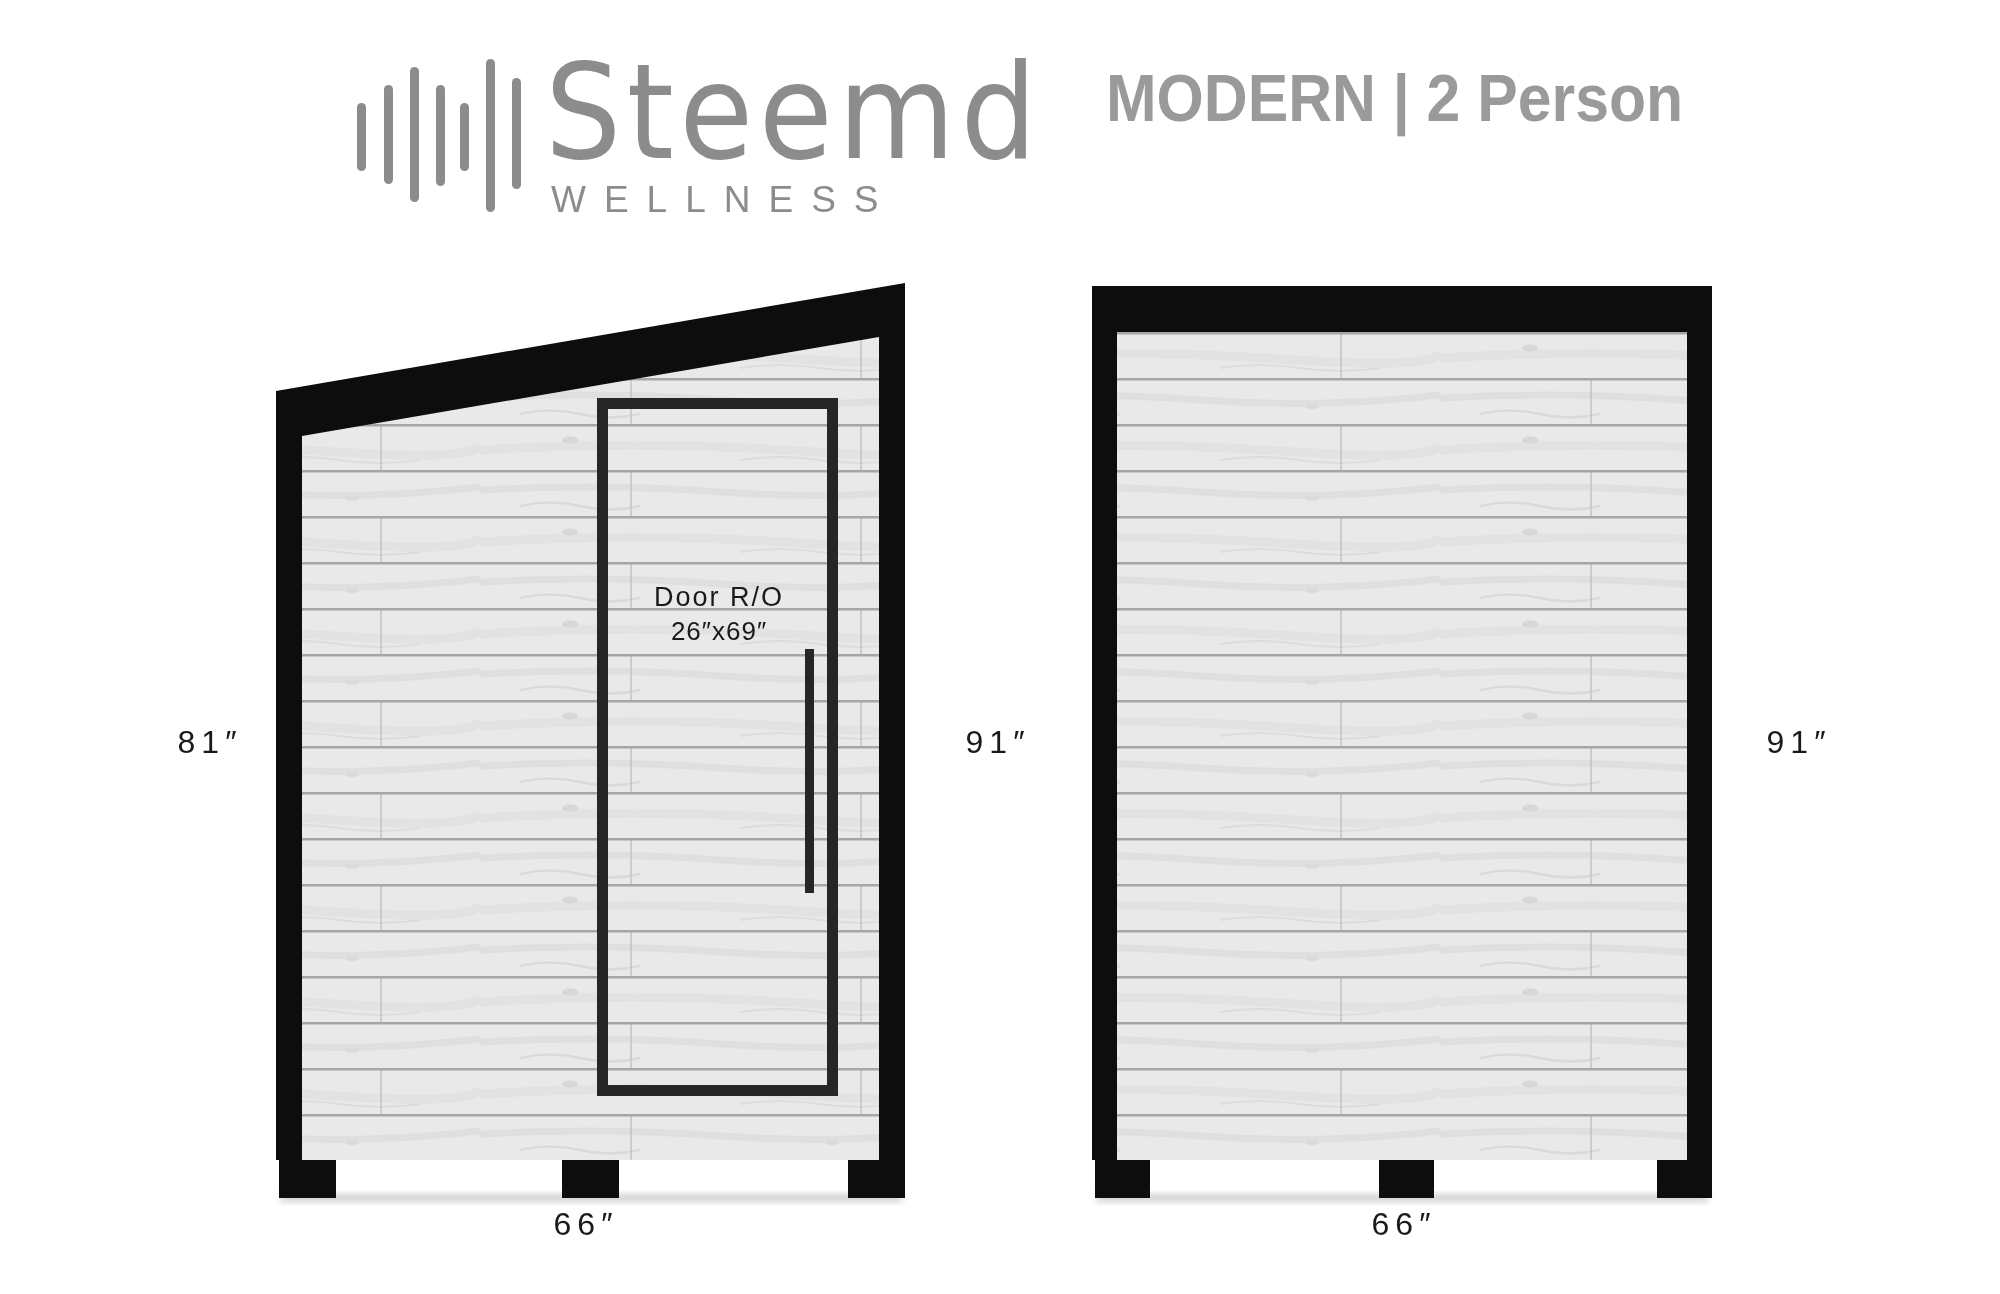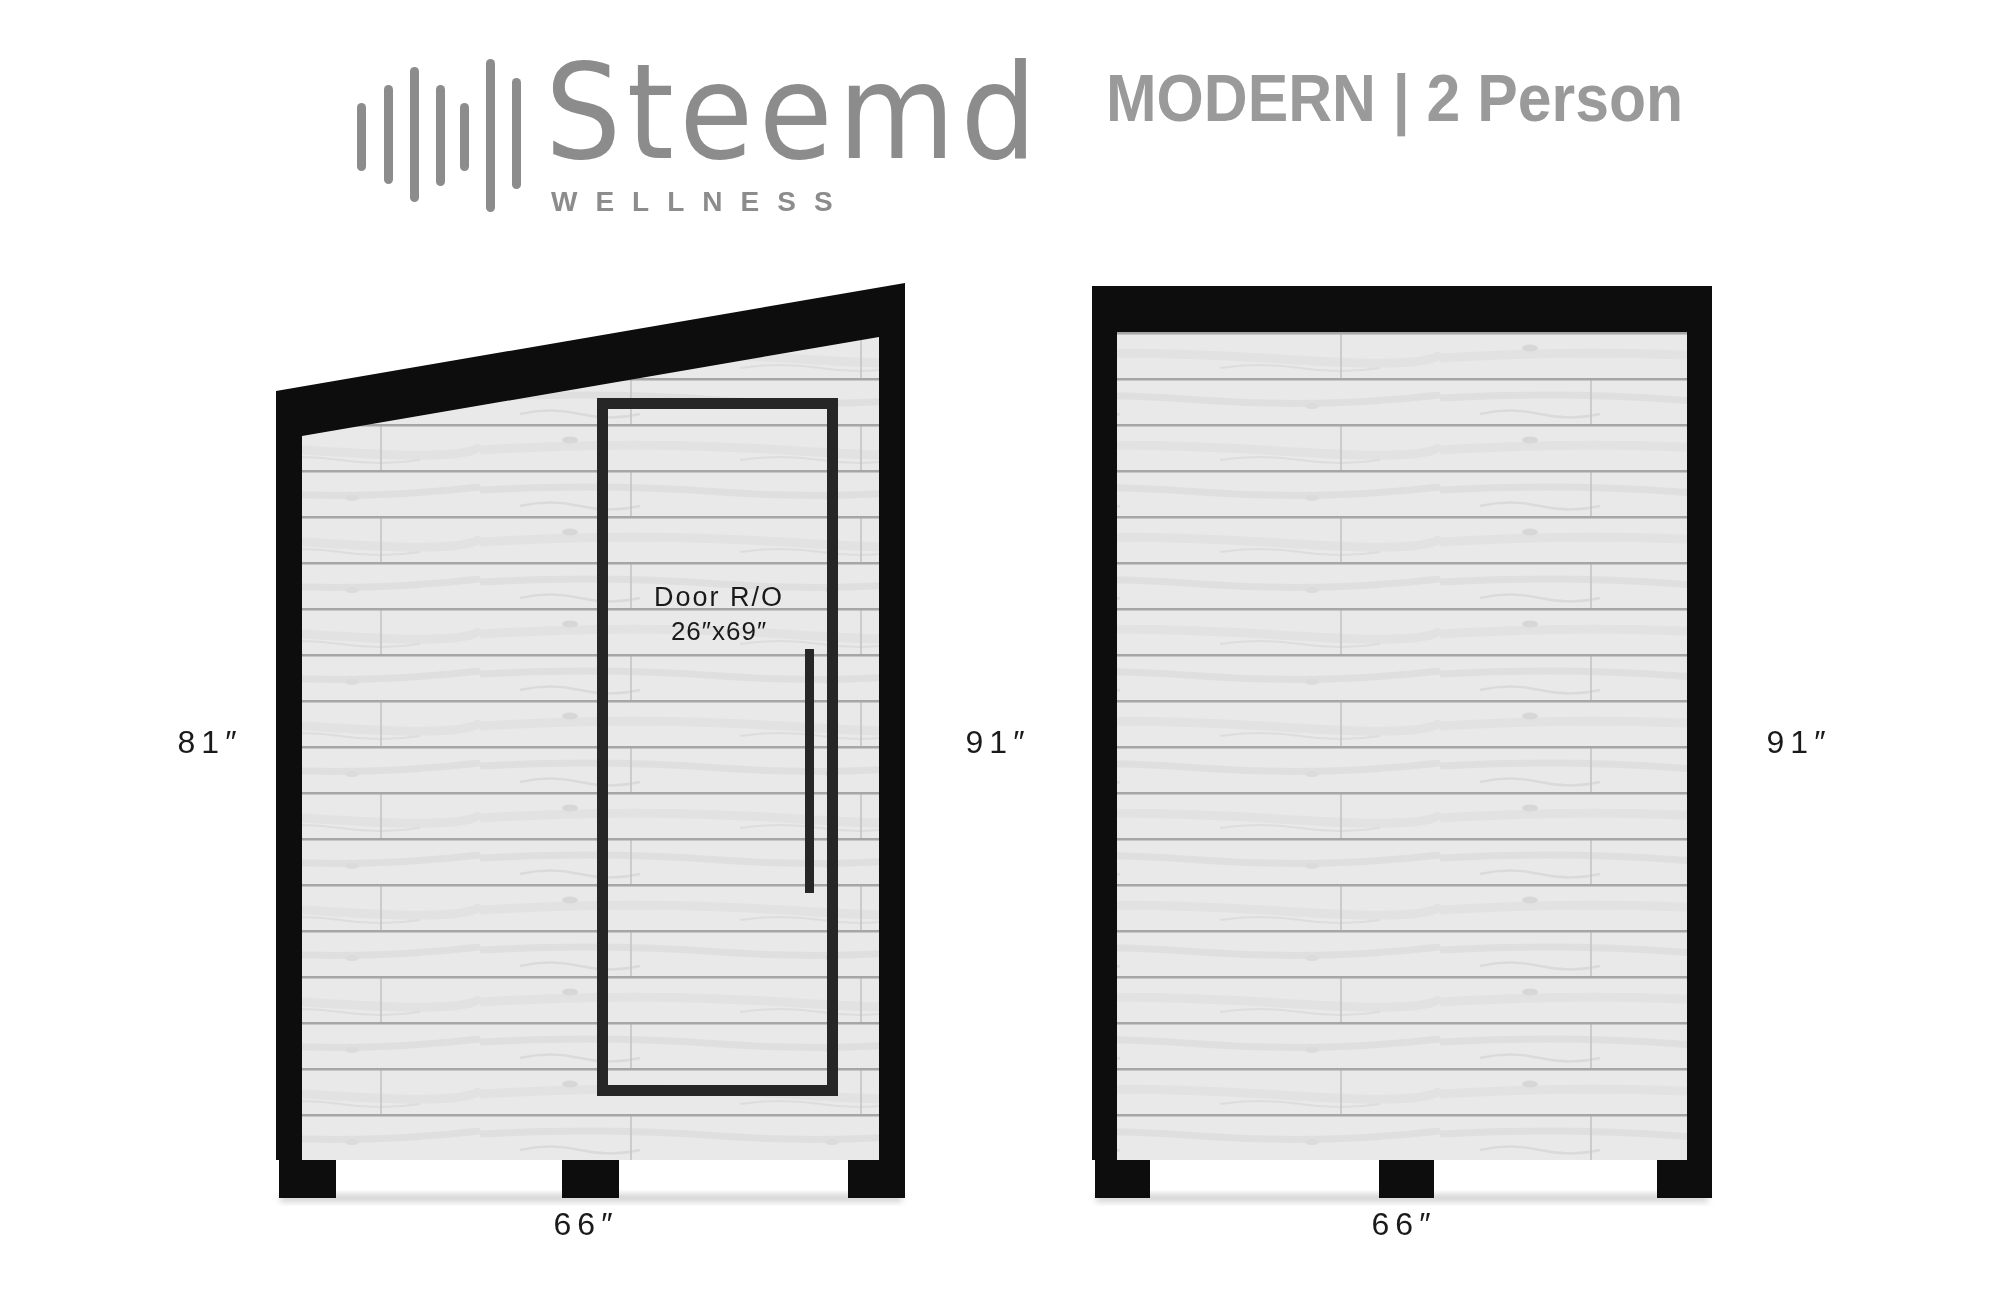--- a/index.html
+++ b/index.html
@@ -22,22 +22,22 @@
   .door-title{fill:var(--dimension-text,#1a1a1a);font-size:27px;letter-spacing:2px;text-anchor:middle;}
   .door-size{fill:var(--dimension-text,#1a1a1a);font-size:26px;letter-spacing:1px;text-anchor:middle;}
 
   .logo-word{
     position:absolute;left:545px;top:46px;line-height:1;
     font-family:"DejaVu Sans",sans-serif;font-size:132px;font-weight:400;
     color:var(--logo-gray,#8c8c8c);letter-spacing:6px;
     transform:scaleX(.91);transform-origin:left top;white-space:nowrap;
   }
   .logo-tagline{
-    position:absolute;left:551px;top:188px;line-height:1;
-    font-size:28px;font-weight:700;color:var(--logo-gray,#8c8c8c);
+    position:absolute;left:551px;top:181px;line-height:1;
+    font-size:37px;font-weight:400;color:var(--logo-gray,#8c8c8c);
     letter-spacing:18px;white-space:nowrap;
   }
   .model-title{
     position:absolute;left:1106px;top:65px;line-height:1;
     font-size:66px;font-weight:700;color:var(--title-gray,#9a9a9a);
     letter-spacing:0;transform:scaleX(.92);transform-origin:left top;white-space:nowrap;
   }
 </style>
 </head>
 <body>

